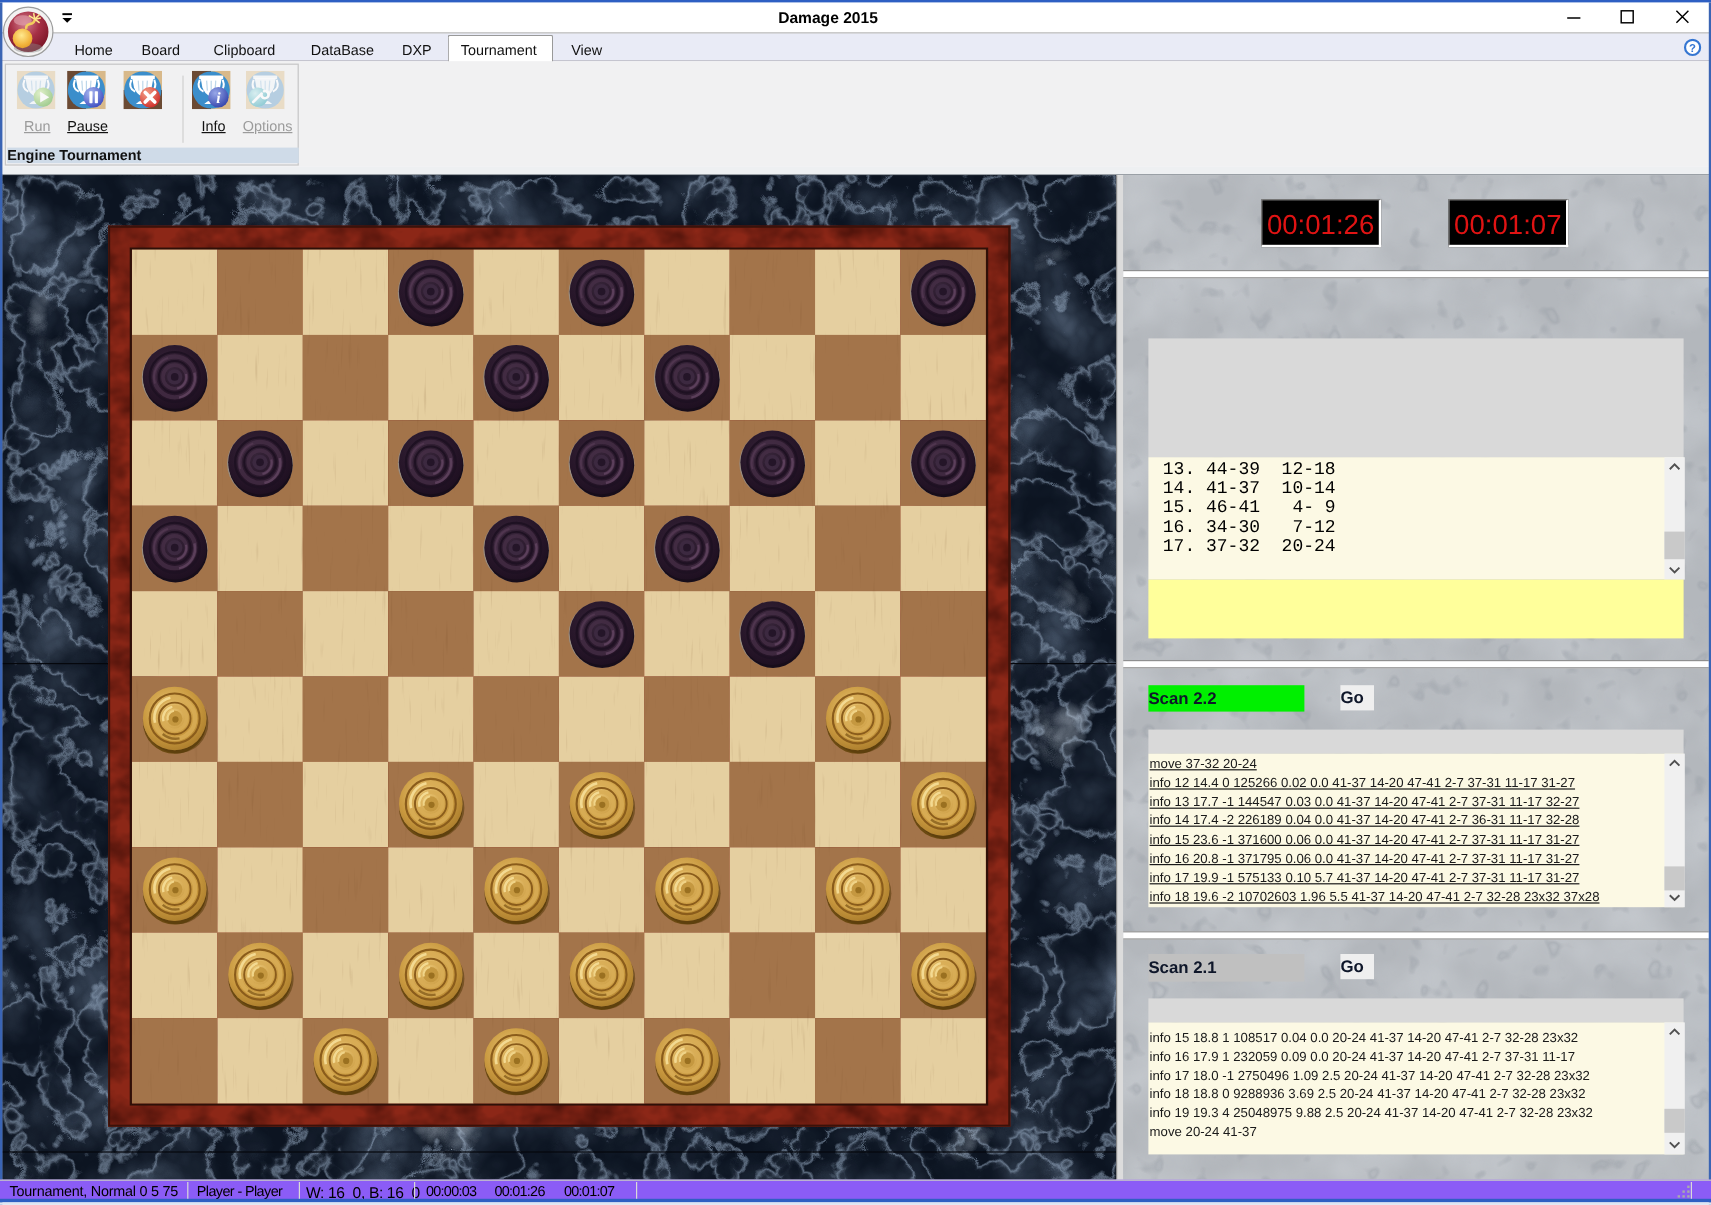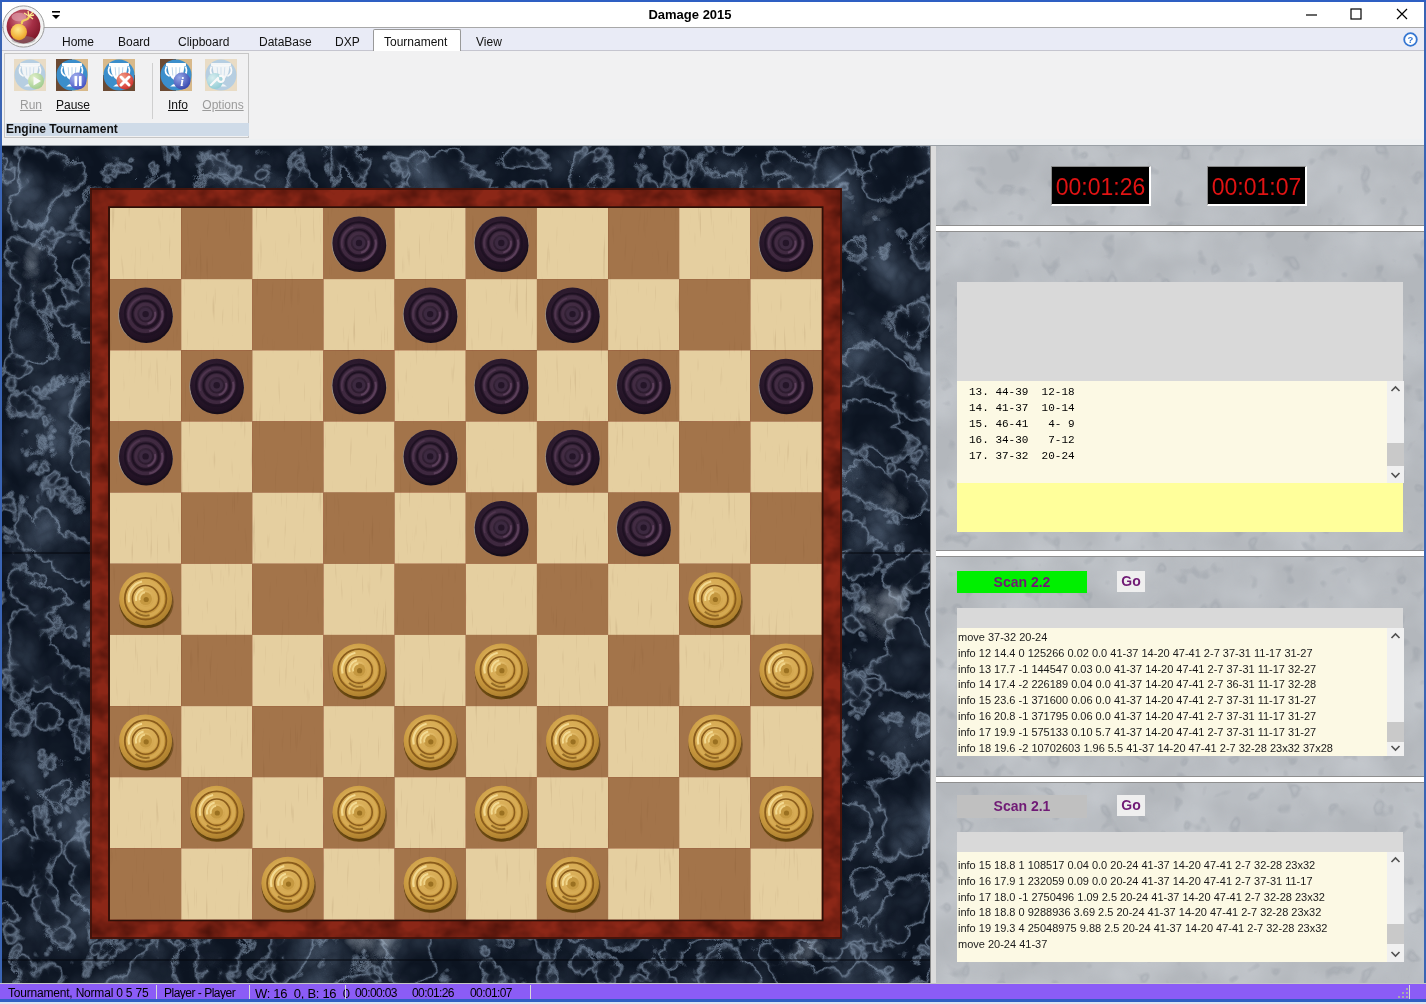--- a/index.html
+++ b/index.html
@@ -28,21 +28,21 @@
 #rightcol{left:936px;top:0;width:488px;height:837px;background:#b9bdc2;}
 #winborderL{left:0;top:2px;width:2px;height:1002px;background:#3a64b4;}
 #winborderR{left:1424px;top:2px;width:2px;height:1002px;background:#3a64b4;}
 
 .sep{left:0;width:488px;background:#fff;border-top:1px solid #8f8f8f;border-bottom:1px solid #8f8f8f;box-sizing:border-box;}
 .clock{top:20px;width:100px;height:40px;background:#000;border:2px solid #fff;border-left:1px solid #8a8a8a;border-top:1px solid #8a8a8a;box-sizing:border-box;color:#e01313;font:23px "Liberation Sans",sans-serif;text-align:center;line-height:40px;}
 .graybox{background:#d9d9d9;}
 .cream{background:#fcf9e4;}
 .yellow{background:#ffff9b;}
 .mono{font-family:"Liberation Mono",monospace;}
-.btn{font:bold 14px "Liberation Sans",sans-serif;text-align:center;color:#701a75;}
+.btn{font:bold 14px "Liberation Sans",sans-serif;text-align:left;color:#0f172a;}
 .sb{width:17px;background:#f0f0f0;}
 .sbthumb{left:0;width:17px;background:#c9c9c9;}
 .chev{left:3px;width:11px;height:8px;}
 .constext{font:11px "Liberation Sans",sans-serif;color:#1a1a1a;line-height:15.8px;white-space:pre;}
 
 #statusbar{left:0;top:983px;width:1426px;height:17px;background:#8b5cf6;border-top:1px solid #c6c6c6;box-sizing:border-box;font:12px "Liberation Sans",sans-serif;color:#000;}
 .stsep{top:1px;width:1px;height:15px;background:#d9d9d9;}
 #bottomborder{left:0;top:999px;width:1426px;height:3px;background:#2e5fc3;}
 .sttxt{top:2px;}
 </style></head>
@@ -459,41 +459,41 @@
 
       <div class="abs sep" style="top:79px;height:7px;"></div>
       <div class="abs sep" style="top:404px;height:7px;"></div>
       <div class="abs sep" style="top:630px;height:7px;"></div>
 
       <div class="abs clock" style="left:115px;">00:01:26</div>
       <div class="abs clock" style="left:271px;">00:01:07</div>
 
       <div class="abs graybox" style="left:21px;top:136px;width:446px;height:99px;"></div>
       <div class="abs cream" style="left:21px;top:235px;width:446px;height:102px;"></div>
-      <div class="abs mono" style="left:33px;top:238px;font-size:11px;line-height:16.1px;white-space:pre;">13. 44-39  12-18
+      <div class="abs mono" style="left:33px;top:238px;font-size:15px;line-height:16.1px;white-space:pre;">13. 44-39  12-18
 14. 41-37  10-14
 15. 46-41   4- 9
 16. 34-30   7-12
 17. 37-32  20-24</div>
       <div class="abs sb" style="left:451px;top:235px;height:102px;">
         <svg class="abs chev" style="top:4px" viewBox="0 0 11 8" width="11" height="8">
             <path d="M1.5 6 L5.5 2 L9.5 6" fill="none" stroke="#505050" stroke-width="1.6"></path>
           </svg>
         <div class="abs sbthumb" style="top:62px;height:23px;"></div>
         <svg class="abs chev" style="top:90px" viewBox="0 0 11 8" width="11" height="8">
             <path d="M1.5 2 L5.5 6 L9.5 2" fill="none" stroke="#505050" stroke-width="1.6"></path>
           </svg>
       </div>
       <div class="abs yellow" style="left:21px;top:337px;width:446px;height:49px;"></div>
 
       <div class="abs btn" style="left:21px;top:425px;width:130px;height:22px;background:#00f000;line-height:22px;">Scan 2.2</div>
       <div class="abs btn" style="left:181px;top:425px;width:28px;height:21px;background:#efefef;line-height:21px;">Go</div>
       <div class="abs graybox" style="left:21px;top:462px;width:446px;height:20px;"></div>
       <div class="abs cream" style="left:21px;top:482px;width:446px;height:128px;"></div>
-      <div class="abs constext" style="left:22px;top:484px;">move 37-32 20-24
+      <div class="abs constext" style="left:22px;top:484px;text-decoration:underline;">move 37-32 20-24
 info 12 14.4 0 125266 0.02 0.0 41-37 14-20 47-41 2-7 37-31 11-17 31-27
 info 13 17.7 -1 144547 0.03 0.0 41-37 14-20 47-41 2-7 37-31 11-17 32-27
 info 14 17.4 -2 226189 0.04 0.0 41-37 14-20 47-41 2-7 36-31 11-17 32-28
 info 15 23.6 -1 371600 0.06 0.0 41-37 14-20 47-41 2-7 37-31 11-17 31-27
 info 16 20.8 -1 371795 0.06 0.0 41-37 14-20 47-41 2-7 37-31 11-17 31-27
 info 17 19.9 -1 575133 0.10 5.7 41-37 14-20 47-41 2-7 37-31 11-17 31-27
 info 18 19.6 -2 10702603 1.96 5.5 41-37 14-20 47-41 2-7 32-28 23x32 37x28</div>
       <div class="abs sb" style="left:451px;top:482px;height:128px;">
         <svg class="abs chev" style="top:4px" viewBox="0 0 11 8" width="11" height="8">
             <path d="M1.5 6 L5.5 2 L9.5 6" fill="none" stroke="#505050" stroke-width="1.6"></path>

